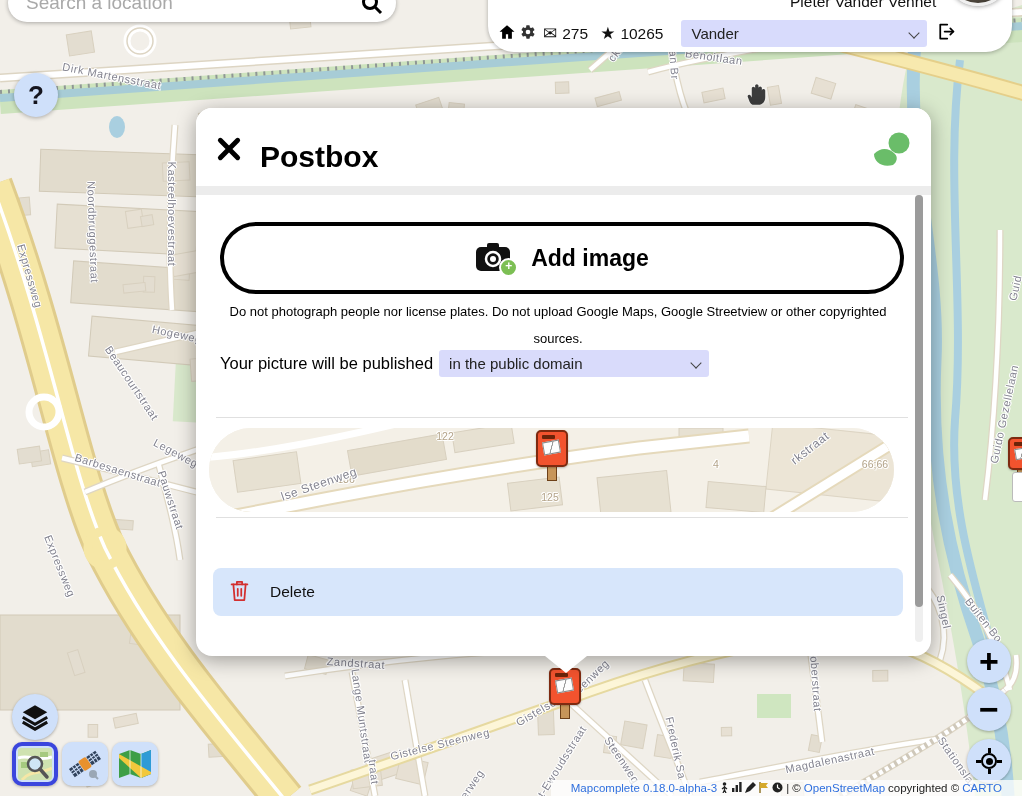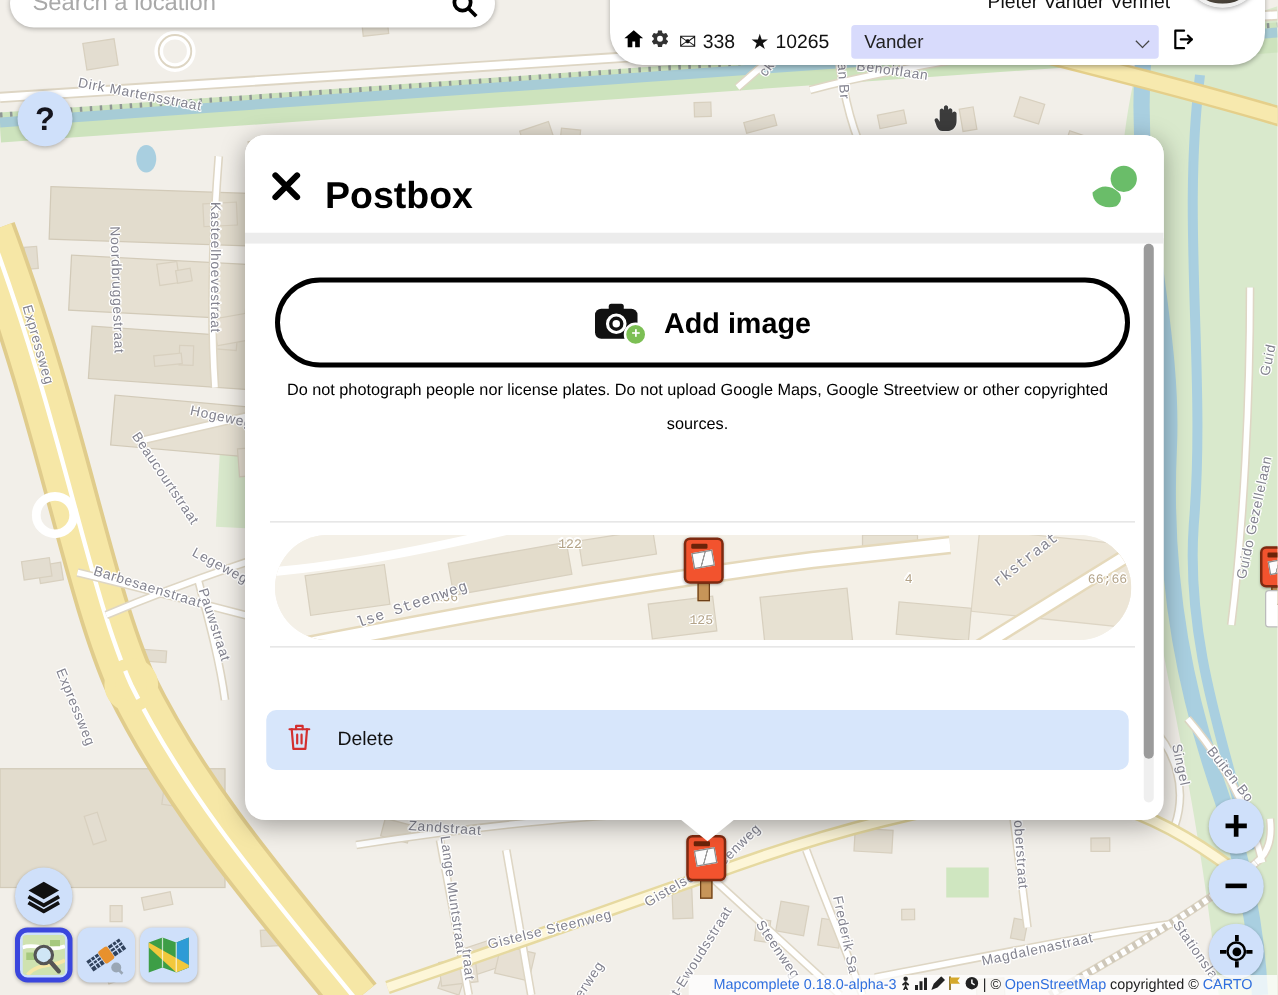--- a/index.html
+++ b/index.html
@@ -68,21 +68,21 @@
 
   .add-image-btn{position:absolute;left:24px;top:114px;width:676px;height:64px;border:4.5px solid #000;border-radius:36px;
     background:#fff;display:flex;align-items:center;justify-content:center;gap:16px;font-size:23px;font-weight:700;color:#000;cursor:pointer;}
   .cam-wrap{position:relative;width:40px;height:32px;}
   .cam-badge{position:absolute;right:-3px;bottom:-3px;width:15px;height:15px;border-radius:50%;background:#7cbf54;border:2px solid #fff;
     color:#fff;font-size:12px;line-height:13px;text-align:center;font-weight:700;}
   .disclaimer{position:absolute;left:30px;top:190px;width:664px;text-align:center;font-size:13px;color:#000;line-height:27px;}
   .license-row{position:absolute;left:24px;top:242px;display:flex;align-items:center;gap:6px;font-size:16.5px;color:#000;}
   .license-select{min-width:232px;background:#d9dbfb;}
   .hr{position:absolute;left:20px;width:692px;border-top:1px solid #e0e0e0;}
-  .minimap{position:absolute;left:24px;top:320px;width:685px;height:84px;border-radius:42px;overflow:hidden;background:#f4f0e7;font-family:Liberation Mono, monospace;}
+  .minimap{position:absolute;left:13px;top:320px;width:685px;height:84px;border-radius:42px;overflow:hidden;background:#f4f0e7;}
   .minimap .map-label{font-size:12px;}
   .minimap .map-label.num{font-size:10.5px;}
   .delete-btn{position:absolute;left:17px;top:460px;width:690px;height:48px;background:#d7e6fb;border-radius:8px;
     display:flex;align-items:center;gap:20px;padding-left:16px;box-sizing:border-box;font-size:15.5px;color:#111;cursor:pointer;}
   .dlg-scrollbar{position:absolute;left:719px;top:87px;width:8px;height:447px;background:#efefef;border-radius:4px;}
   .dlg-scrollbar .thumb{position:absolute;left:0;top:0;width:8px;height:412px;background:#9b9b9b;border-radius:4px;}
 
   
   .circle-btn{position:absolute;width:44px;height:44px;border-radius:50%;background:#cfe0fa;z-index:20;
     display:flex;align-items:center;justify-content:center;box-shadow:0 1px 3px rgba(0,0,0,.3);}
@@ -410,21 +410,21 @@
         <svg width="18" height="18" viewBox="0 0 24 24" fill="#000">
             <path d="M12 3l10 8.5h-3.5V21h-5v-6h-3v6h-5v-9.5H2z"></path>
           </svg>
       </span>
       <span style="margin-right:4px;">
         <svg width="16" height="16" viewBox="0 0 24 24" fill="#333">
             <path d="M19.4 13c.04-.33.06-.66.06-1s-.02-.67-.06-1l2.1-1.6c.2-.15.25-.42.13-.64l-2-3.46c-.12-.22-.38-.3-.6-.22l-2.5 1c-.52-.4-1.08-.73-1.7-.98l-.38-2.65A.49.49 0 0 0 14 2h-4c-.25 0-.46.18-.5.42l-.38 2.66c-.6.25-1.17.58-1.69.98l-2.49-1c-.23-.1-.49 0-.61.21l-2 3.46c-.12.22-.07.5.13.65L4.56 11c-.04.33-.06.66-.06 1s.02.67.06 1l-2.1 1.6c-.2.15-.25.43-.13.65l2 3.46c.12.22.38.3.6.22l2.5-1c.52.4 1.08.73 1.7.98l.37 2.65c.05.24.26.42.51.42h4c.25 0 .46-.18.5-.42l.38-2.65c.6-.25 1.17-.59 1.69-.98l2.49 1c.23.09.49 0 .61-.22l2-3.46c.12-.22.07-.5-.13-.64L19.44 13zM12 15.5A3.5 3.5 0 1 1 12 8.5a3.5 3.5 0 0 1 0 7z"></path>
           </svg>
       </span>
       <span class="glyph">✉</span>
-      <span class="count">338</span>
+      <span class="count">275</span>
       <span class="glyph" style="margin-left:6px;">★</span>
       <span class="count">10265</span>
       <div class="select-box lang-select" style="margin-left:12px;">
         <span>Vander</span>
         <span class="chev"></span>
       </div>
       <span style="margin-left:8px;">
         <svg width="21" height="21" viewBox="0 0 24 24" fill="none" stroke="#000" stroke-width="2" stroke-linecap="round" stroke-linejoin="round">
             <path d="M14 4H6v16h8"></path>
             <path d="M11 12h10"></path>
@@ -463,20 +463,27 @@
             <circle cx="18" cy="17" r="7" fill="#111" stroke="#fff" stroke-width="2.5"></circle>
             <circle cx="18" cy="17" r="3" fill="#fff"></circle>
           </svg>
         <span class="cam-badge">+</span>
       </span>
       <span>Add image</span>
     </div>
 
     <div class="disclaimer">Do not photograph people nor license plates. Do not upload Google Maps, Google Streetview or other copyrighted sources.</div>
 
+    <div class="license-row">
+      <span>Your picture will be published</span>
+      <div class="select-box license-select">
+        <span>in the public domain</span>
+        <span class="chev"></span>
+      </div>
+    </div>
 
     <div class="hr" style="top:309px;"></div>
 
     <div class="minimap">
       <svg width="685" height="84" viewBox="0 0 685 84">
         <rect width="685" height="84" fill="#f4f0e7"></rect>
         <rect x="26" y="28" width="64" height="32" fill="#e7e1d2" stroke="#d8d0bf" transform="rotate(-8 58 44)"></rect>
         <rect x="140" y="14" width="96" height="26" fill="#e3dccb" stroke="#d8d0bf" transform="rotate(-10 188 27)"></rect>
         <rect x="244" y="0" width="60" height="20" fill="#e7e1d2" stroke="#d8d0bf" transform="rotate(-9 274 10)"></rect>
         <rect x="300" y="52" width="52" height="28" fill="#e7e1d2" stroke="#d8d0bf" transform="rotate(-7 326 66)"></rect>

